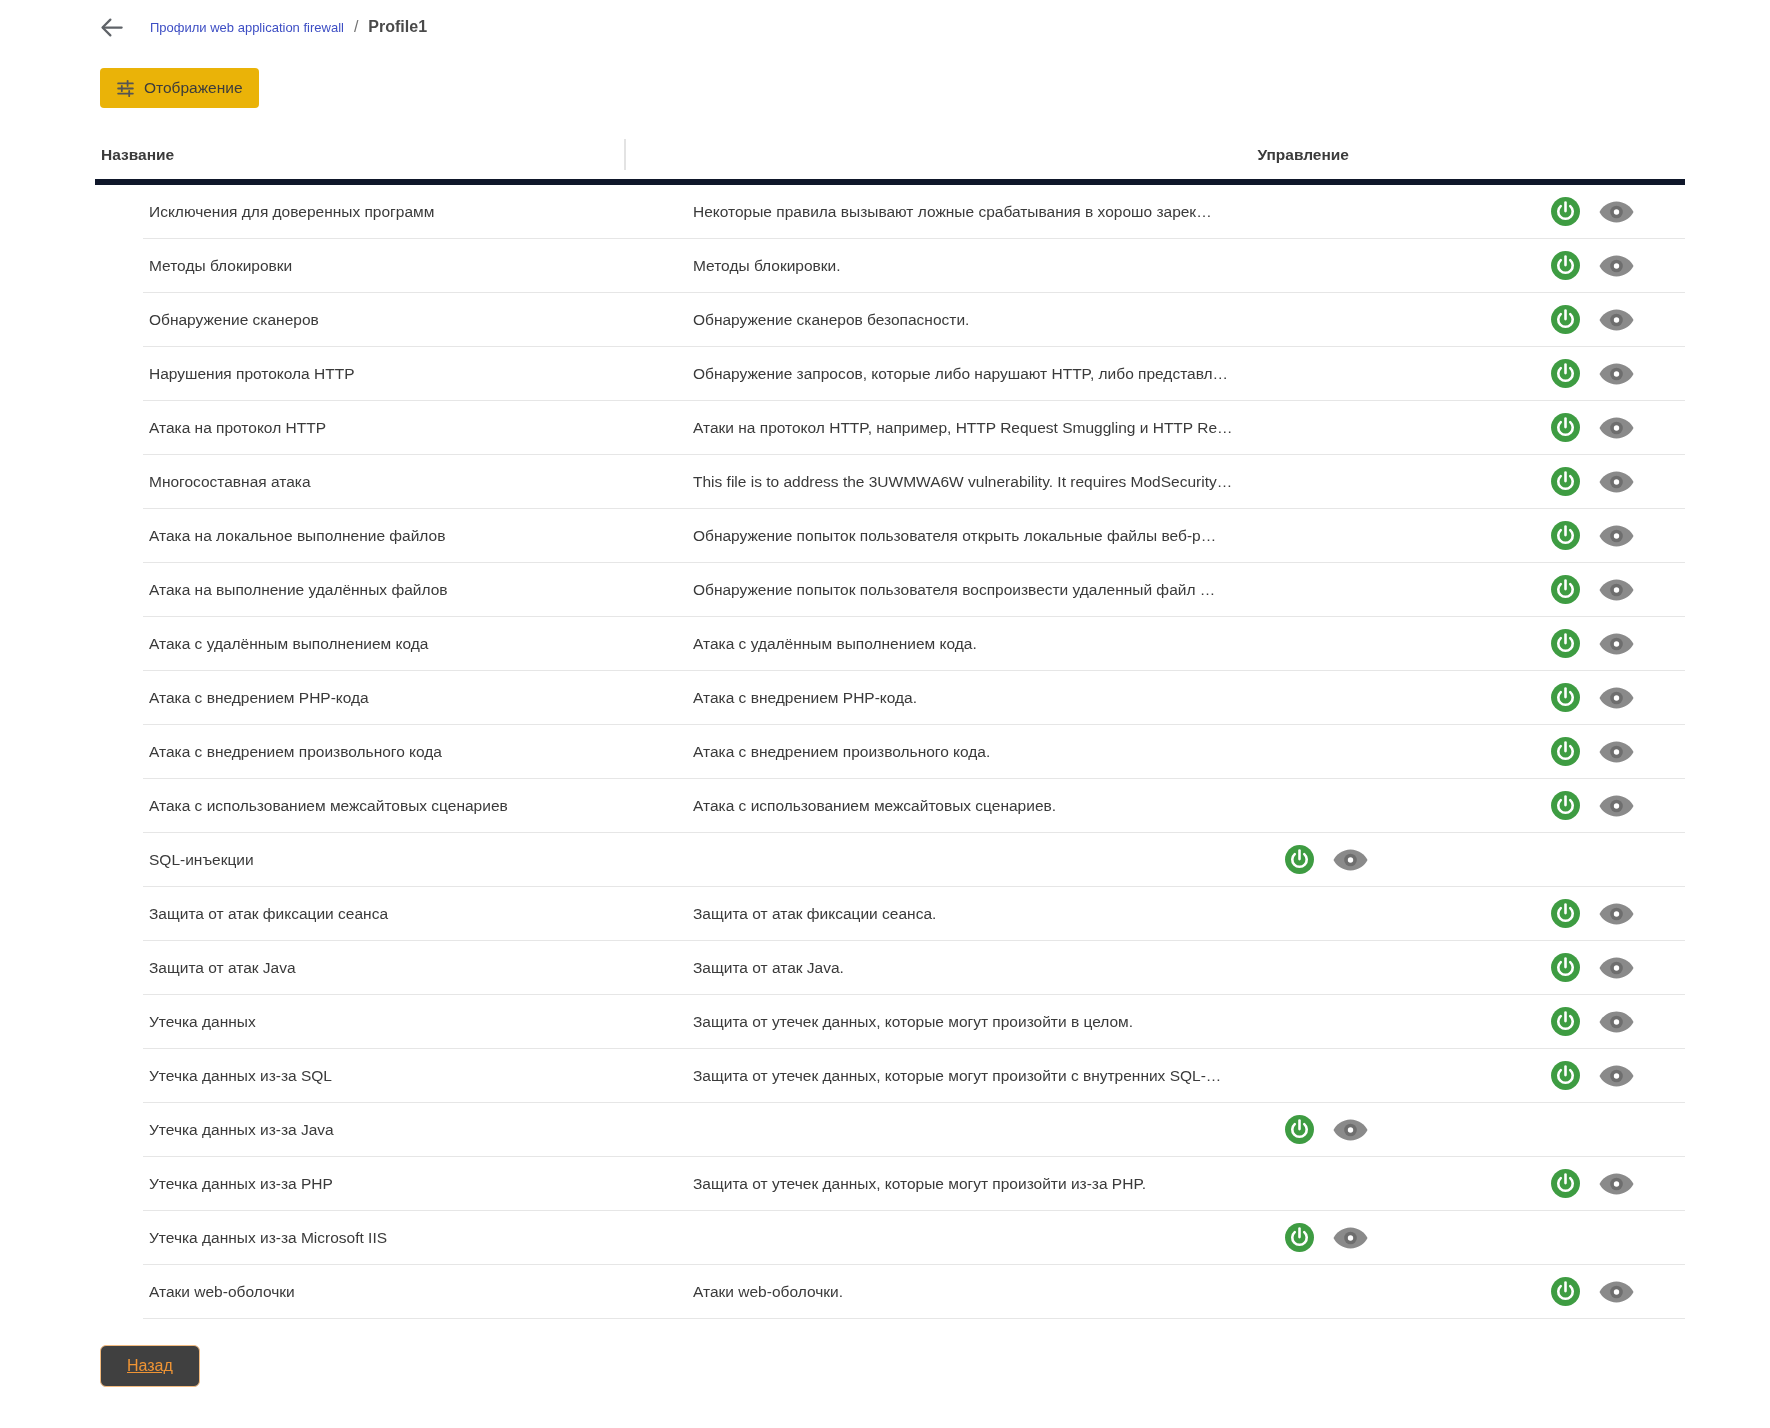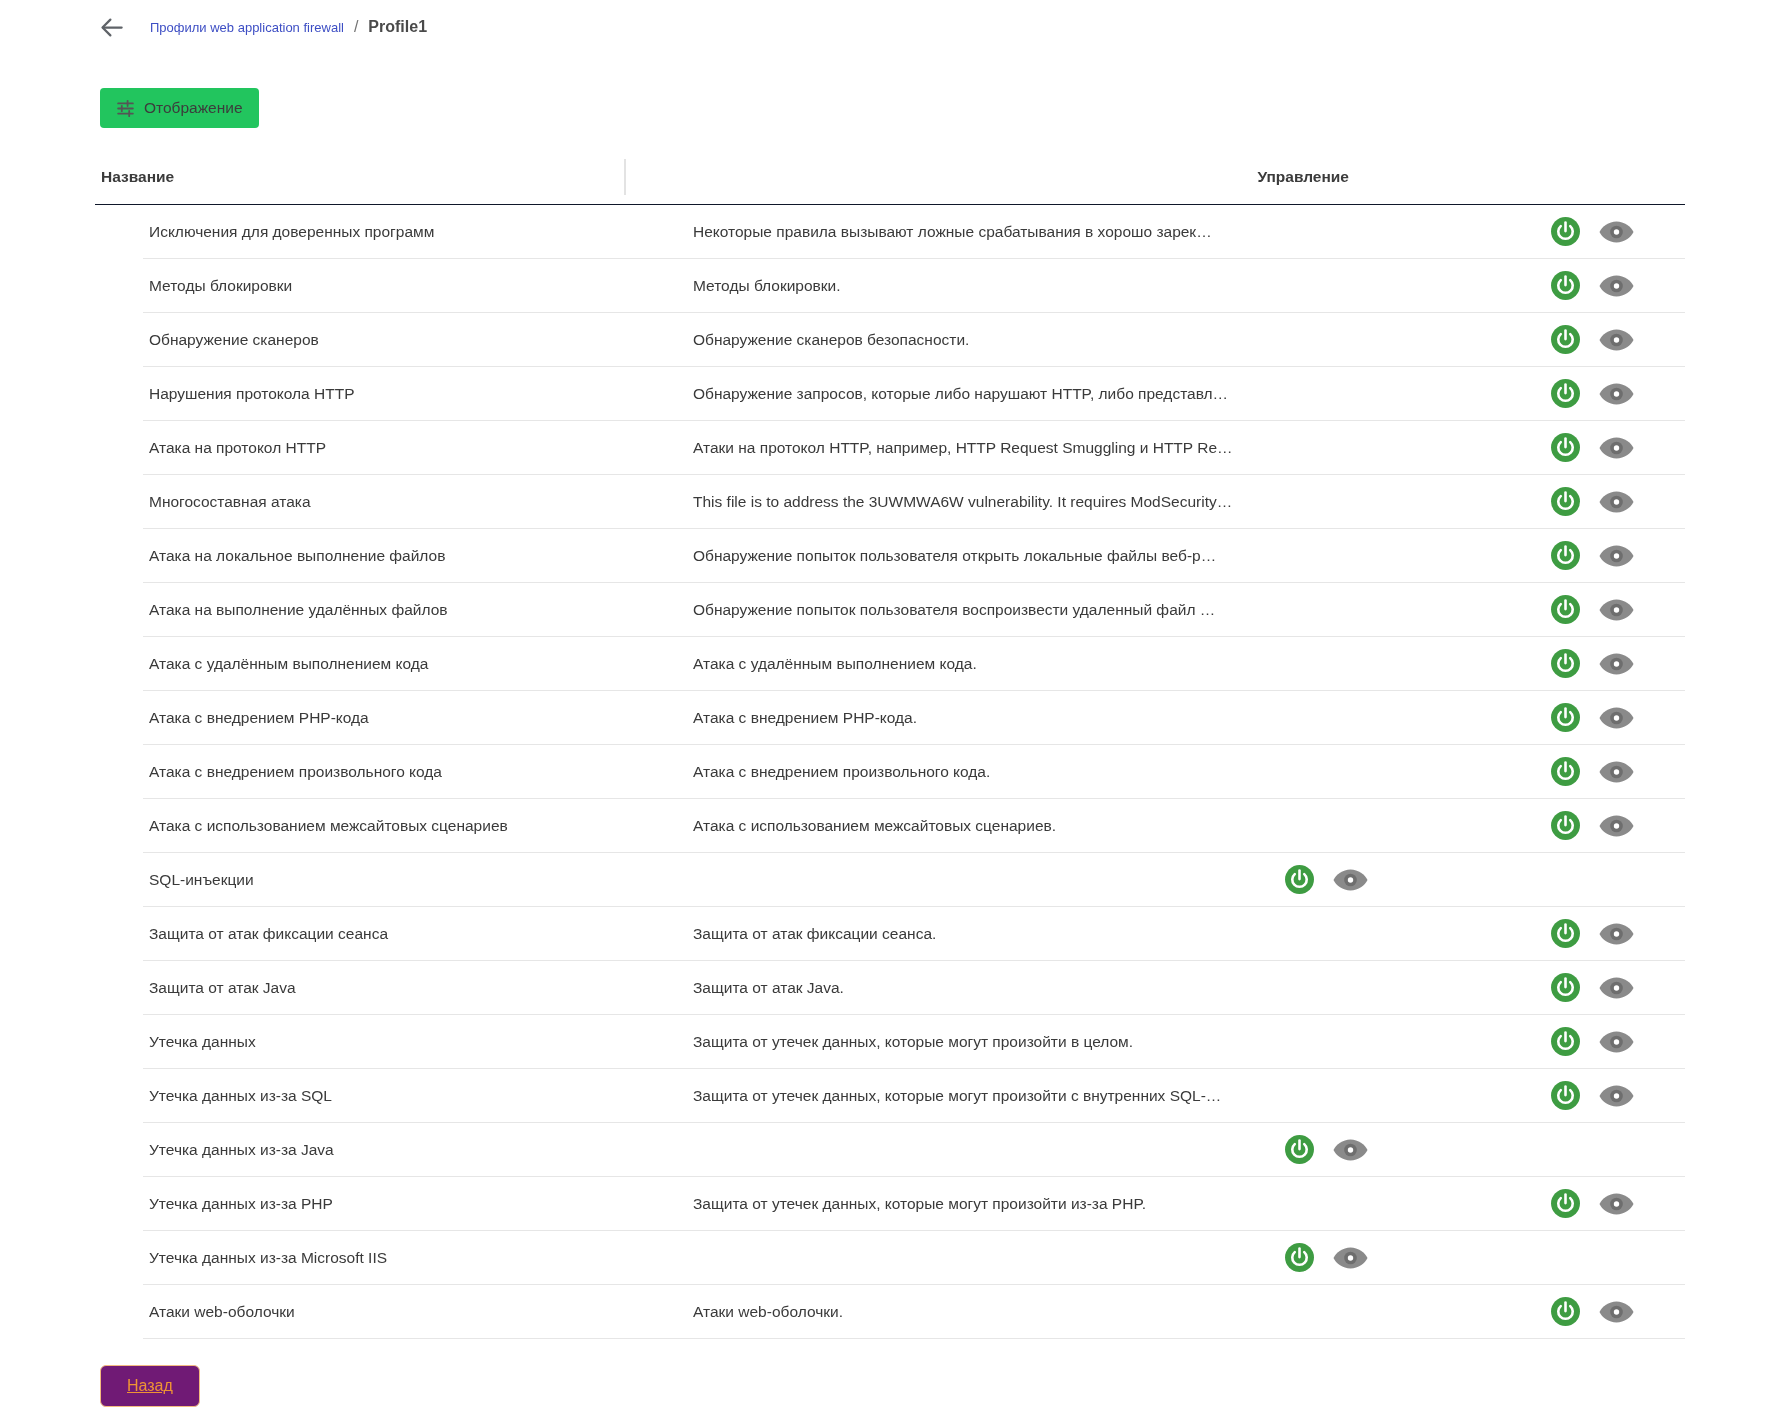--- a/index.html
+++ b/index.html
@@ -15,51 +15,51 @@
 
   
   .breadcrumb-bar { display: flex; align-items: center; height: 32px; padding-top: 22px; }
   .back-arrow { width: 27px; height: 27px; margin-left: 3px; cursor: pointer; display: inline-flex; align-items: center; justify-content: center; }
   .crumb-link { color: var(--link, #3d4ec4); font-size: 13px; text-decoration: none; margin-left: 25px; cursor: pointer; }
   .crumb-sep { color: #757575; font-size: 16px; margin: 0 10px; }
   .crumb-current { color: #4a4a4a; font-size: 16px; font-weight: 700; }
 
   
   .display-btn {
-    margin-top: 56px; margin-left: 5px;
+    margin-top: 36px; margin-left: 5px;
     display: inline-flex; align-items: center; gap: 9px;
-    background: #22c55e; border: none; border-radius: 4px;
+    background: #eab308; border: none; border-radius: 4px;
     height: 40px; padding: 16px 16px;
     font-family: inherit; font-size: 15.5px; color: #3c3c3c;
     cursor: pointer;
   }
 
   
   .table { margin-top: 22px; }
-  .thead { display: grid; grid-template-columns: 531px 745px 1fr; height: 55px; align-items: center; border-bottom: 1px solid #0f172a; }
+  .thead { display: grid; grid-template-columns: 531px 745px 1fr; height: 55px; align-items: center; border-bottom: 6px solid #0f172a; }
   .th { font-weight: 700; font-size: 15.5px; color: #3b3b3b; position: relative; height: 100%; display: flex; align-items: center; }
   .th-name { padding-left: 6px; }
   .th-desc { padding-left: 19px; }
   .th-name::after, .th-desc::after {
     content: ""; position: absolute; right: 0; top: 9px; bottom: 9px; width: 2px; background: #e3e3e3;
   }
   .th-ctrl { justify-content: flex-end; padding-right: 22px; }
 
   .tr { display: grid; grid-template-columns: 531px 745px 1fr; height: 54px; align-items: center; border-bottom: 1px solid #e6e6e6; margin-left: 48px; }
   .td { font-size: 15.5px; color: #3a3a3a; white-space: nowrap; overflow: hidden; }
   .td-name { padding-left: 6px; }
   .td-desc { padding-left: 19px; }
   .td-ctrl { display: flex; align-items: center; justify-content: flex-end; gap: 17px; padding-right: 50px; }
   .power-icon { color: var(--power-on, #3e9c42); width: 31px; height: 31px; cursor: pointer; display: inline-flex; }
   .eye-icon { color: var(--eye-icon, #8a8a8a); width: 37px; height: 24px; cursor: pointer; display: inline-flex; }
 
   
   .back-btn {
     margin-top: 26px; margin-left: 5px;
-    background: #701a75;
+    background: #404040;
     border: 1px solid var(--back-button-border, #f3bb80);
     color: var(--back-button, #ef9434);
     border-radius: 6px;
     font-family: inherit; font-size: 16px;
     padding: 11px 26px;
     cursor: pointer;
     text-decoration: underline;
   }
 </style>
 </head>

